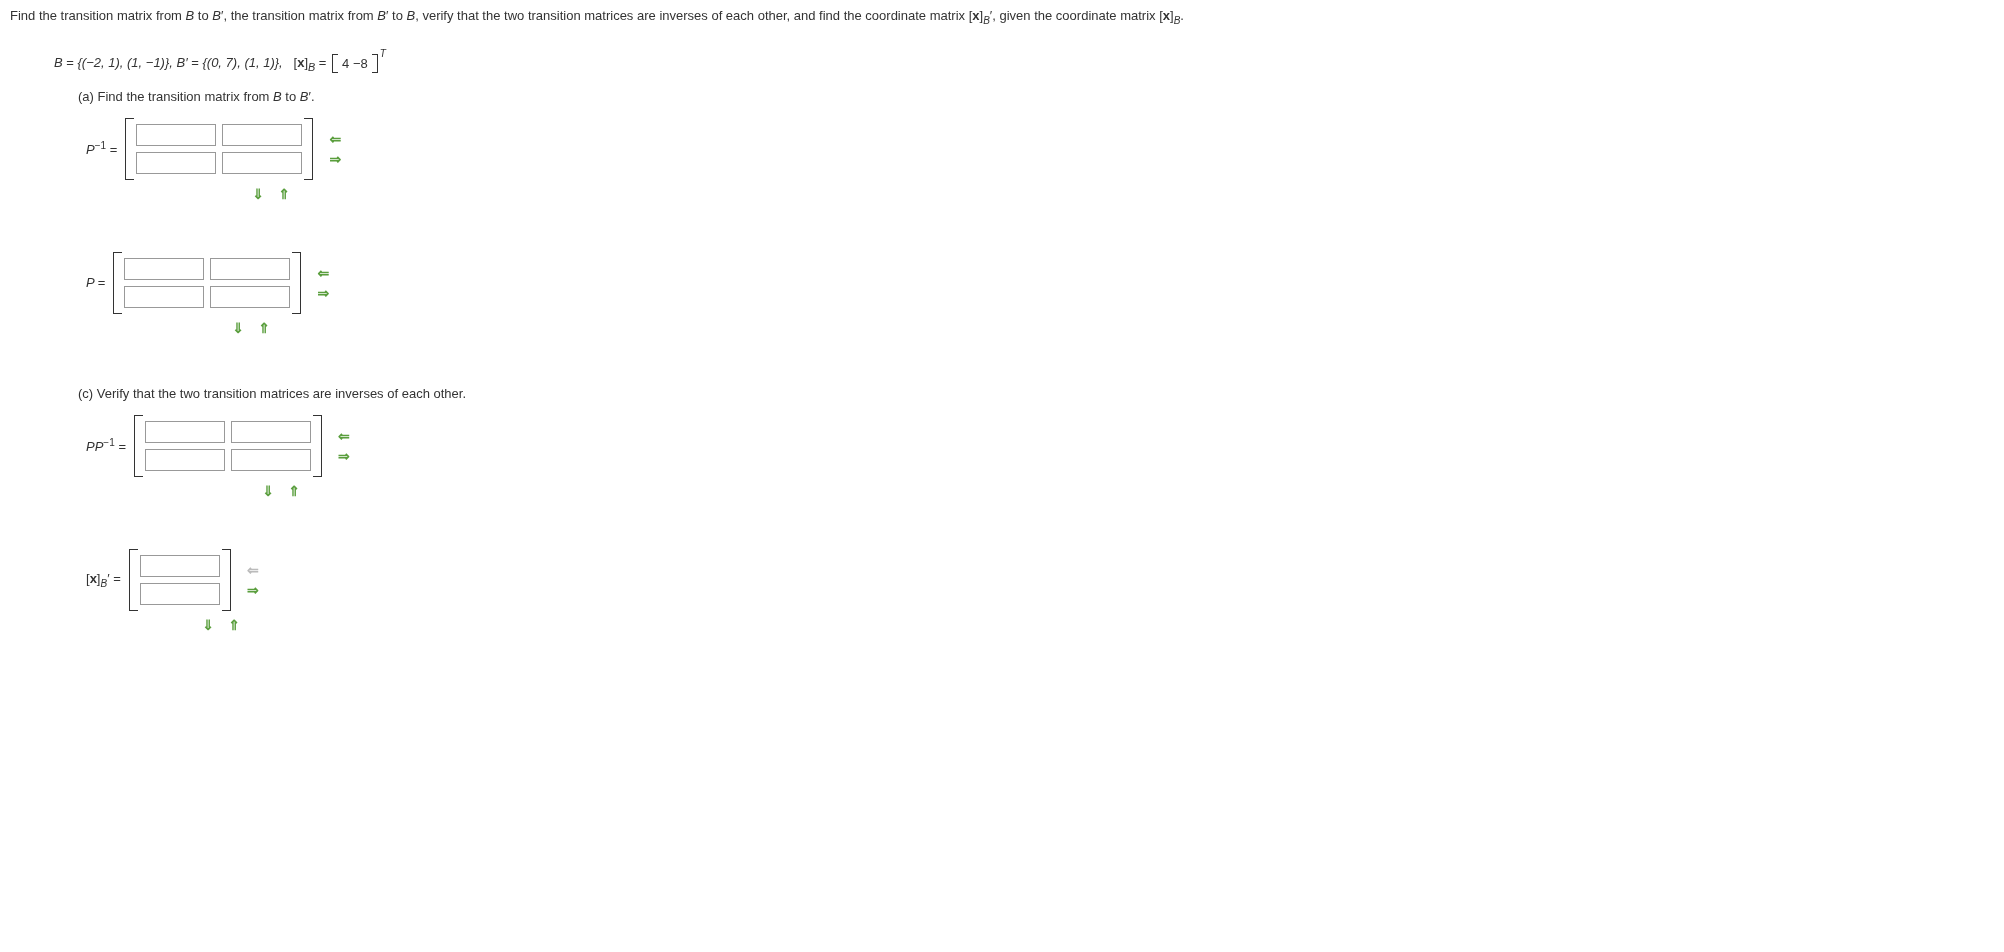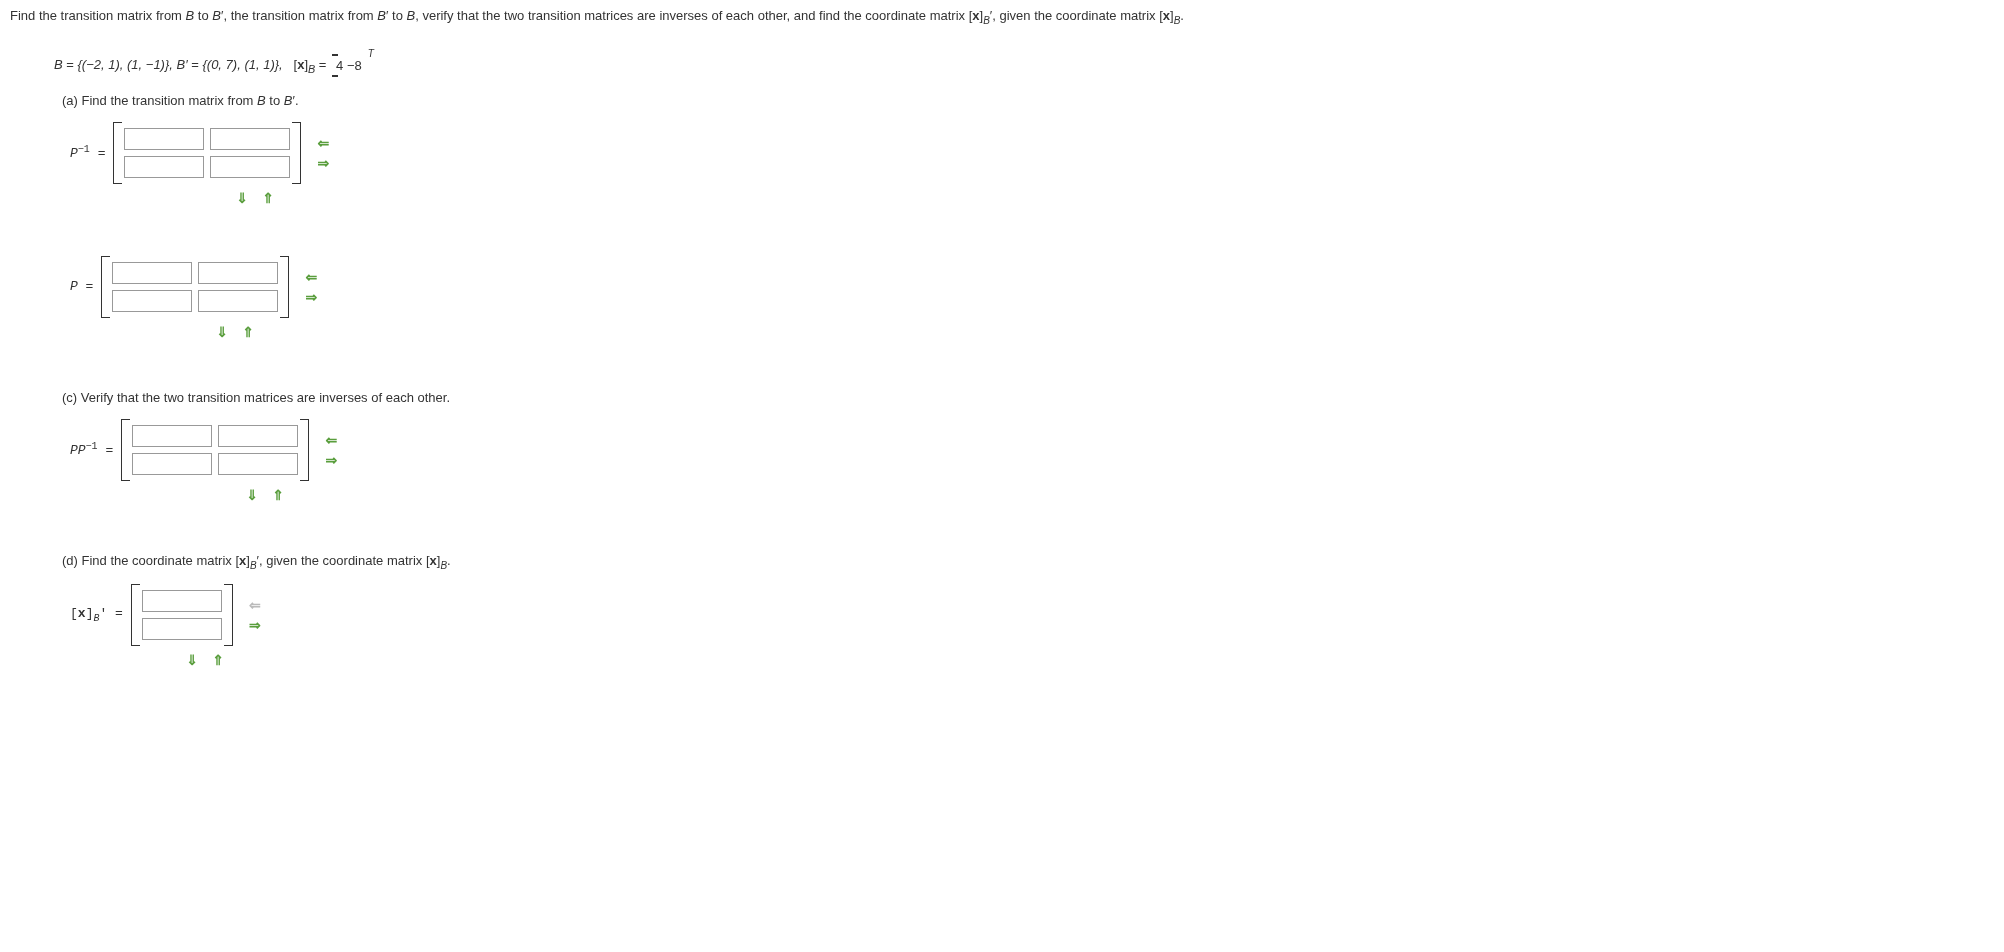--- a/index.html
+++ b/index.html
@@ -12,35 +12,34 @@
   }
   .intro {
     margin-bottom: 28px;
   }
   .given {
     margin: 0 0 16px 44px;
     font-style: italic;
   }
   .given .roman { font-style: normal; }
   .part {
-    margin: 0 0 50px 52px;
+    margin: 0 0 50px 68px;
   }
   .part-label {
     margin-bottom: 14px;
   }
   .answer-row {
     display: flex;
     align-items: center;
     gap: 8px;
     margin-left: 8px;
   }
   .lhs {
     font-style: italic;
     white-space: nowrap;
-    font-family: Liberation Mono, monospace;
   }
   .lhs .roman { font-style: normal; }
   .lhs sup { font-size: 10px; vertical-align: super; }
   .lhs sub { font-size: 10px; vertical-align: sub; font-style: italic; }
   .matrix {
     display: flex;
     align-items: stretch;
   }
   .bracket-left, .bracket-right {
     width: 8px;
@@ -102,21 +101,20 @@
     cursor: pointer;
     user-select: none;
   }
   .arrow-green { color: #5a9e3d; font-weight: bold; }
   .arrow-grey { color: #bbb; font-weight: bold; }
   .small-bracket {
     display: inline-flex;
     align-items: stretch;
     vertical-align: middle;
     margin: 0 2px;
-    flex-direction: column;
   }
   .small-bracket .bl, .small-bracket .br {
     width: 5px;
   }
   .small-bracket .bl {
     border-left: 1.2px solid #333;
     border-top: 1.2px solid #333;
     border-bottom: 1.2px solid #333;
   }
   .small-bracket .br {
@@ -238,21 +236,20 @@
       <span class="arrow-btn arrow-green">⇒</span>
     </span>
   </div>
   <div class="arrows-below" style="margin-left:180px">
     <span class="arrow-btn arrow-green">⇓</span>
     <span class="arrow-btn arrow-green">⇑</span>
   </div>
 </div>
 
 <div class="part" style="margin-bottom:20px">
-  <div class="part-label">(d) Find the coordinate matrix <span class="xB">[<b>x</b>]<sub>B</sub>′</span>, given the coordinate matrix <span class="xB">[<b>x</b>]<sub>B</sub></span>.</div>
   <div class="answer-row">
     <span class="lhs"><span class="roman">[<b>x</b>]</span><sub>B</sub><span class="prime">′</span> <span class="roman">=</span></span>
     <span class="matrix">
       <span class="bracket-left"></span>
       <span class="matrix-body">
         <span class="matrix-row">
           <input class="cell" style="">
         </span>
         <span class="matrix-row">
           <input class="cell" style="">

